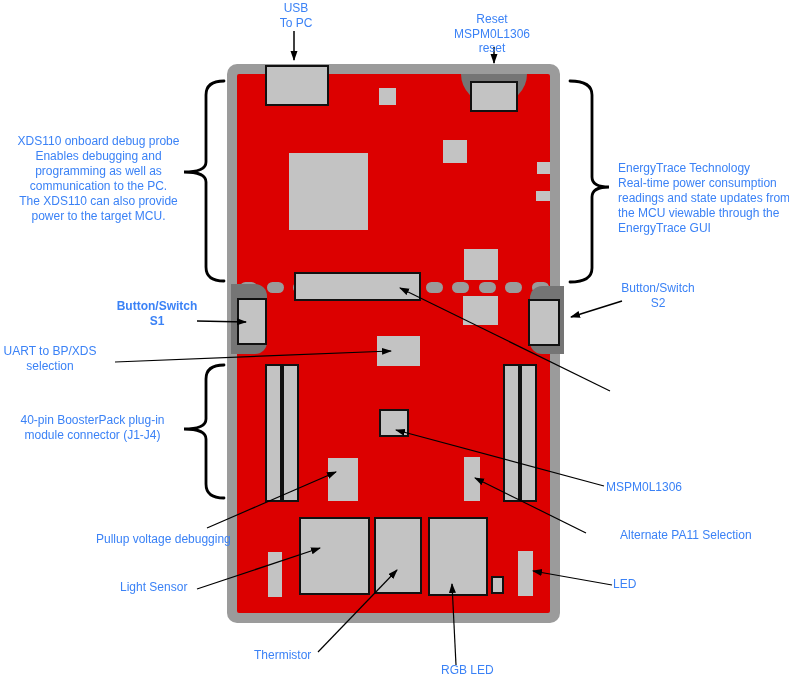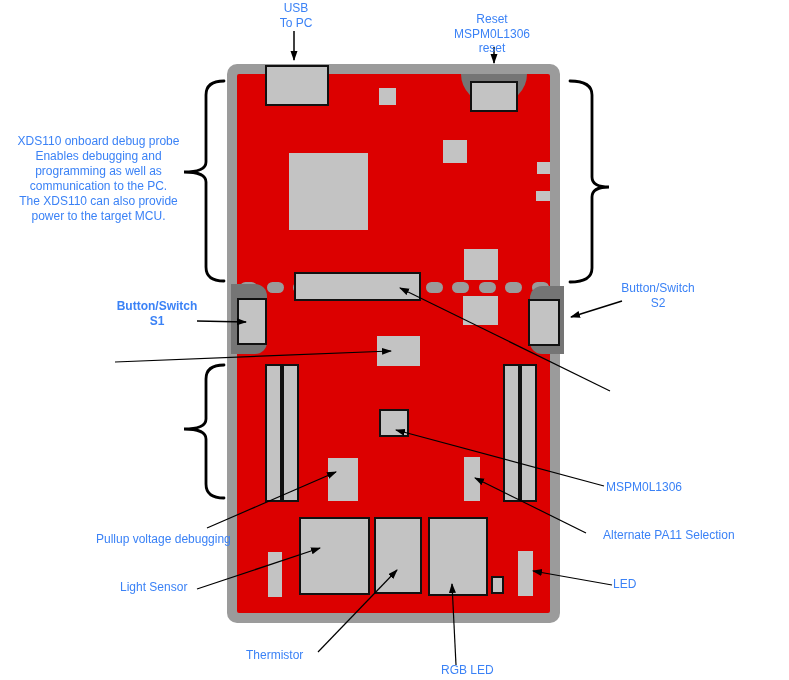--- a/index.html
+++ b/index.html
@@ -111,24 +111,33 @@
 To PC</div>
   <div class="lbl center tight" style="left:492px;top:4px;margin-top:8px;">Reset
 MSPM0L1306
 reset</div>
   <div class="lbl rightal" style="left:16px;top:134px;width:165px;">XDS110 onboard debug probe
 Enables debugging and
 programming as well as
 communication to the PC.
 The XDS110 can also provide
 power to the target MCU.</div>
+  <div class="lbl" style="left:618px;top:161px;">EnergyTrace Technology
+Real-time power consumption
+readings and state updates from
+the MCU viewable through the
+EnergyTrace GUI</div>
   <div class="lbl center bold" style="left:157px;top:299px;">Button/Switch
 S1</div>
   <div class="lbl center" style="left:658px;top:281px;">Button/Switch
 S2</div>
+  <div class="lbl center" style="left:50px;top:344px;">UART to BP/XDS
+selection</div>
+  <div class="lbl rightal" style="left:12px;top:413px;width:161px;">40-pin BoosterPack plug-in
+module connector (J1-J4)</div>
   <div class="lbl" style="left:606px;top:480px;">MSPM0L1306</div>
-  <div class="lbl" style="left:603px;top:528px;text-align:center;">Alternate PA11 Selection</div>
+  <div class="lbl" style="left:620px;top:528px;text-align:center;">Alternate PA11 Selection</div>
   <div class="lbl" style="left:96px;top:532px;">Pullup voltage debugging</div>
   <div class="lbl" style="left:120px;top:580px;">Light Sensor</div>
-  <div class="lbl" style="left:246px;top:648px;">Thermistor</div>
+  <div class="lbl" style="left:254px;top:648px;">Thermistor</div>
   <div class="lbl" style="left:441px;top:663px;">RGB LED</div>
   <div class="lbl" style="left:613px;top:577px;">LED</div>
 </div>
 
 </body></html>

